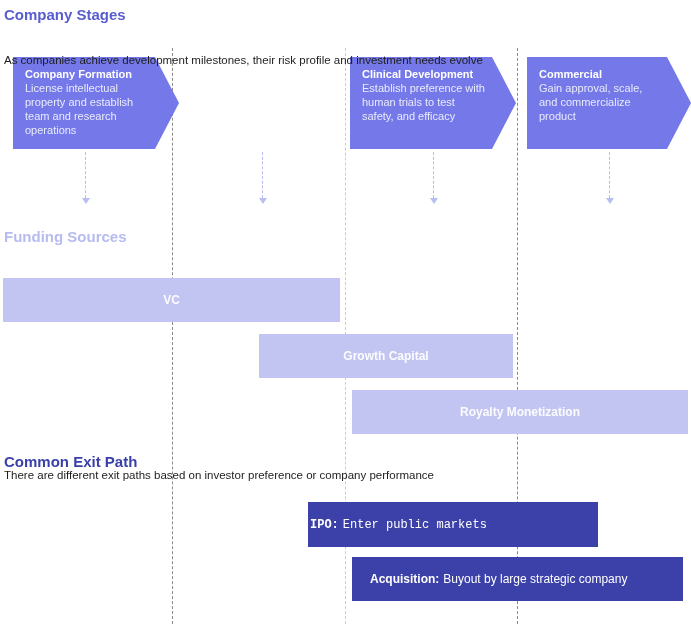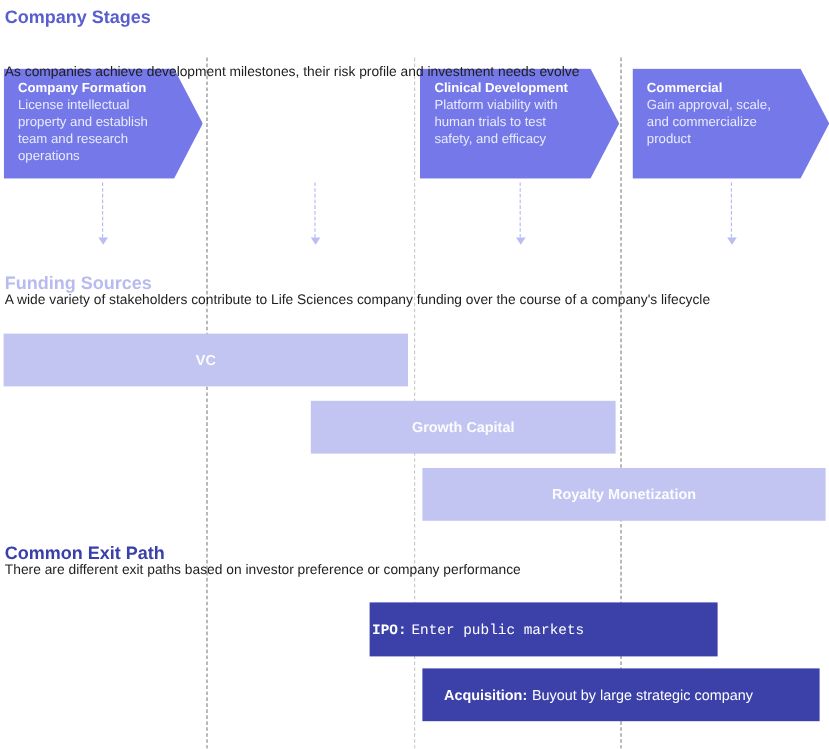--- a/index.html
+++ b/index.html
@@ -54,21 +54,21 @@
     position: absolute;
     top: 57px;
     height: 92px;
     background: var(--stage-fill, #7478e8);
     clip-path: polygon(0 0, calc(100% - 24px) 0, 100% 50%, calc(100% - 24px) 100%, 0 100%);
     box-sizing: border-box;
     padding: 10px 10px 10px 12px;
     z-index: 2;
     color: #ffffff;
   }
-  .chevron.c1 { left: 3px;   width: 166px; }
+  .chevron.c1 { left: 13px;   width: 166px; }
   .chevron.c2 { left: 181px; width: 163px; }
   .chevron.c3 { left: 350px; width: 166px; }
   .chevron.c4 { left: 527px; width: 164px; }
   .chev-title {
     font-size: 11px;
     font-weight: 700;
     line-height: 14px;
     white-space: pre-line;
     color: #ffffff;
   }
@@ -151,21 +151,21 @@
 
   <div class="chevron c1">
     <div class="chev-title">Company Formation</div>
     <div class="chev-body">License intellectual
 property and establish
 team and research
 operations</div>
   </div>
   <div class="chevron c3">
     <div class="chev-title">Clinical Development</div>
-    <div class="chev-body">Platform viability with
+    <div class="chev-body">Establish preference with
 human trials to test
 safety, and efficacy</div>
   </div>
   <div class="chevron c4">
     <div class="chev-title">Commercial</div>
     <div class="chev-body">Gain approval, scale,
 and commercialize
 product</div>
   </div>
 
@@ -180,21 +180,20 @@
   <div class="drop d3">
     <div class="drop-line"></div>
     <div class="drop-head"></div>
   </div>
   <div class="drop d4">
     <div class="drop-line"></div>
     <div class="drop-head"></div>
   </div>
 
   <div class="heading funding">Funding Sources</div>
-  <div class="subtitle funding">A wide variety of stakeholders contribute to Life Sciences company funding over the course of a company's lifecycle</div>
 
   <div class="bar light-bar vc">
     <span>VC</span>
   </div>
   <div class="bar light-bar growth">
     <span>Growth Capital</span>
   </div>
   <div class="bar light-bar royalty">
     <span>Royalty Monetization</span>
   </div>

